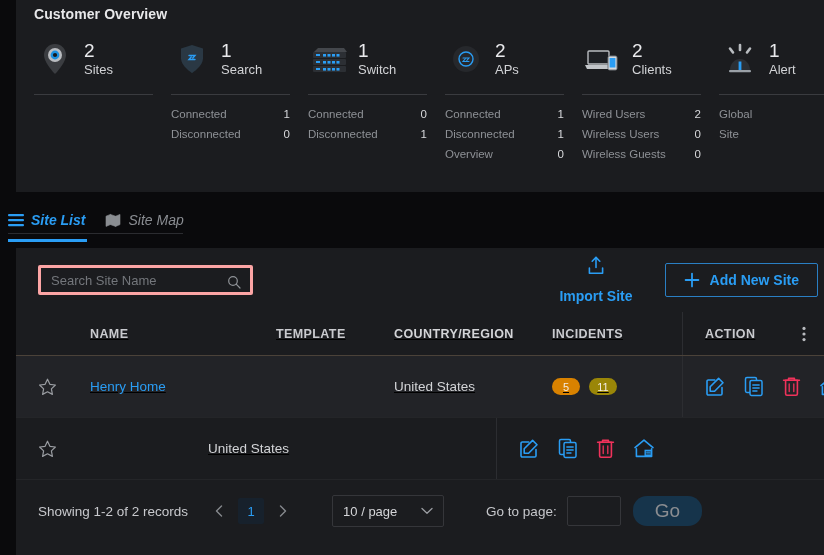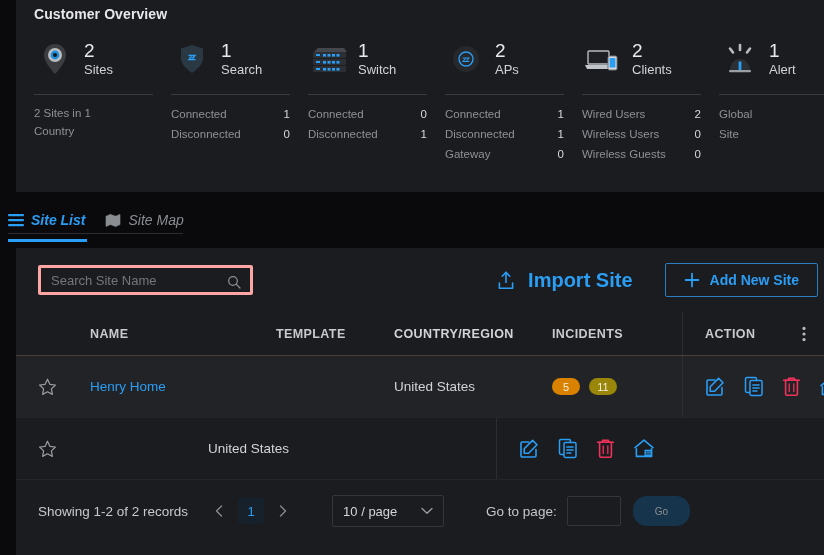--- a/index.html
+++ b/index.html
@@ -94,34 +94,35 @@
     color: #d5d6d9; font-size: 13px; padding: 0 30px 0 10px;
     font-family: "Liberation Sans", sans-serif;
   }
   .search-box input::placeholder { color: #74777c; }
   .search-ico {
     position: absolute; right: 9px; top: 7px; color: #8f9297;
   }
   .toolbar-spacer { flex: 1; }
   .btn-import {
     display: flex; align-items: center; gap: 13px;
-    color: #2a9df4; font-size: 20px; font-weight: bold;
+    color: #2a9df4; font-size: 14px; font-weight: bold;
     background: none; border: 0; cursor: pointer; padding: 6px 10px;
     font-family: "Liberation Sans", sans-serif;
+    flex-direction: column;
   }
   .btn-add {
     display: flex; align-items: center; gap: 10px;
     color: #2a9df4; font-size: 14px; font-weight: bold;
     background: transparent; border: 1px solid #2a7fc4; border-radius: 2px;
     height: 34px; padding: 0 18px; margin-left: 22px; cursor: pointer;
     font-family: "Liberation Sans", sans-serif;
   }
 
   
-  .tbl { width: 100%; }
+  .tbl { width: 100%; text-decoration: underline; }
   .thead {
     display: flex; align-items: center; height: 44px;
     padding-left: 22px; border-bottom: 1px solid #4b4239;
     color: #c9cace; font-size: 12.5px; font-weight: bold; letter-spacing: .4px;
   }
   .trow {
     display: flex; align-items: center; height: 62px;
     padding-left: 22px; border-bottom: 1px solid #242528;
     font-size: 13.5px;
   }
@@ -171,21 +172,21 @@
   .goto-label { margin-left: 42px; color: #c6c7cb; }
   .goto-input {
     margin-left: 10px; width: 54px; height: 30px;
     border: 1px solid #35363a; border-radius: 2px; background: transparent;
     outline: none; color: #d5d6d9; font-size: 13px; padding: 0 8px;
     font-family: "Liberation Sans", sans-serif;
   }
   .go-btn {
     margin-left: 12px; height: 30px; padding: 0 22px;
     background: #16344b; color: #8b8d91; border: 0; border-radius: 14px;
-    font-size: 10px; cursor: pointer;
+    font-size: 19px; cursor: pointer;
     font-family: "Liberation Sans", sans-serif;
   }
   svg { display: block; }
 </style>
 </head>
 <body>
 
 <div class="overview-card">
   <div class="overview-title">Customer Overview</div>
 
@@ -200,23 +201,20 @@
             <circle cx="14" cy="12" r="4.4" fill="#1a8fe0"></circle>
             <circle cx="14" cy="12" r="2.1" fill="#16181b"></circle>
           </svg>
         </div>
         <div class="stat-numwrap">
           <div class="stat-num">2</div>
           <div class="stat-label">Sites</div>
         </div>
       </div>
       <div class="stat-rule"></div>
-      <div class="stat-details">
-        <div class="det-note">2 Sites in 1 Country</div>
-      </div>
     </div>
 
     <div class="stat">
       <div class="stat-top">
         <div class="stat-icon">
           <svg width="26" height="30" viewBox="0 0 26 30">
             <path d="M13 1 2 4.5v10C2 22 13 29 13 29s11-7 11-14.5v-10L13 1z" fill="#2a3844"></path>
             <path d="M10 11.5h6l-2.2 2.5M16 15.5h-6l2.2-2.5" stroke="#2a9df4" stroke-width="1.4" fill="none" stroke-linecap="round"></path>
           </svg>
         </div>
@@ -301,21 +299,21 @@
       <div class="stat-details">
         <div class="det-row">
           <span>Connected</span>
           <span class="v">1</span>
         </div>
         <div class="det-row">
           <span>Disconnected</span>
           <span class="v">1</span>
         </div>
         <div class="det-row">
-          <span>Gateway</span>
+          <span>Overview</span>
           <span class="v">0</span>
         </div>
       </div>
     </div>
 
     <div class="stat">
       <div class="stat-top">
         <div class="stat-icon">
           <svg width="38" height="28" viewBox="0 0 38 28">
             <rect x="4" y="6" width="21" height="13" rx="1" fill="#1e2024" stroke="#b9bcc0" stroke-width="1.4"></rect>

